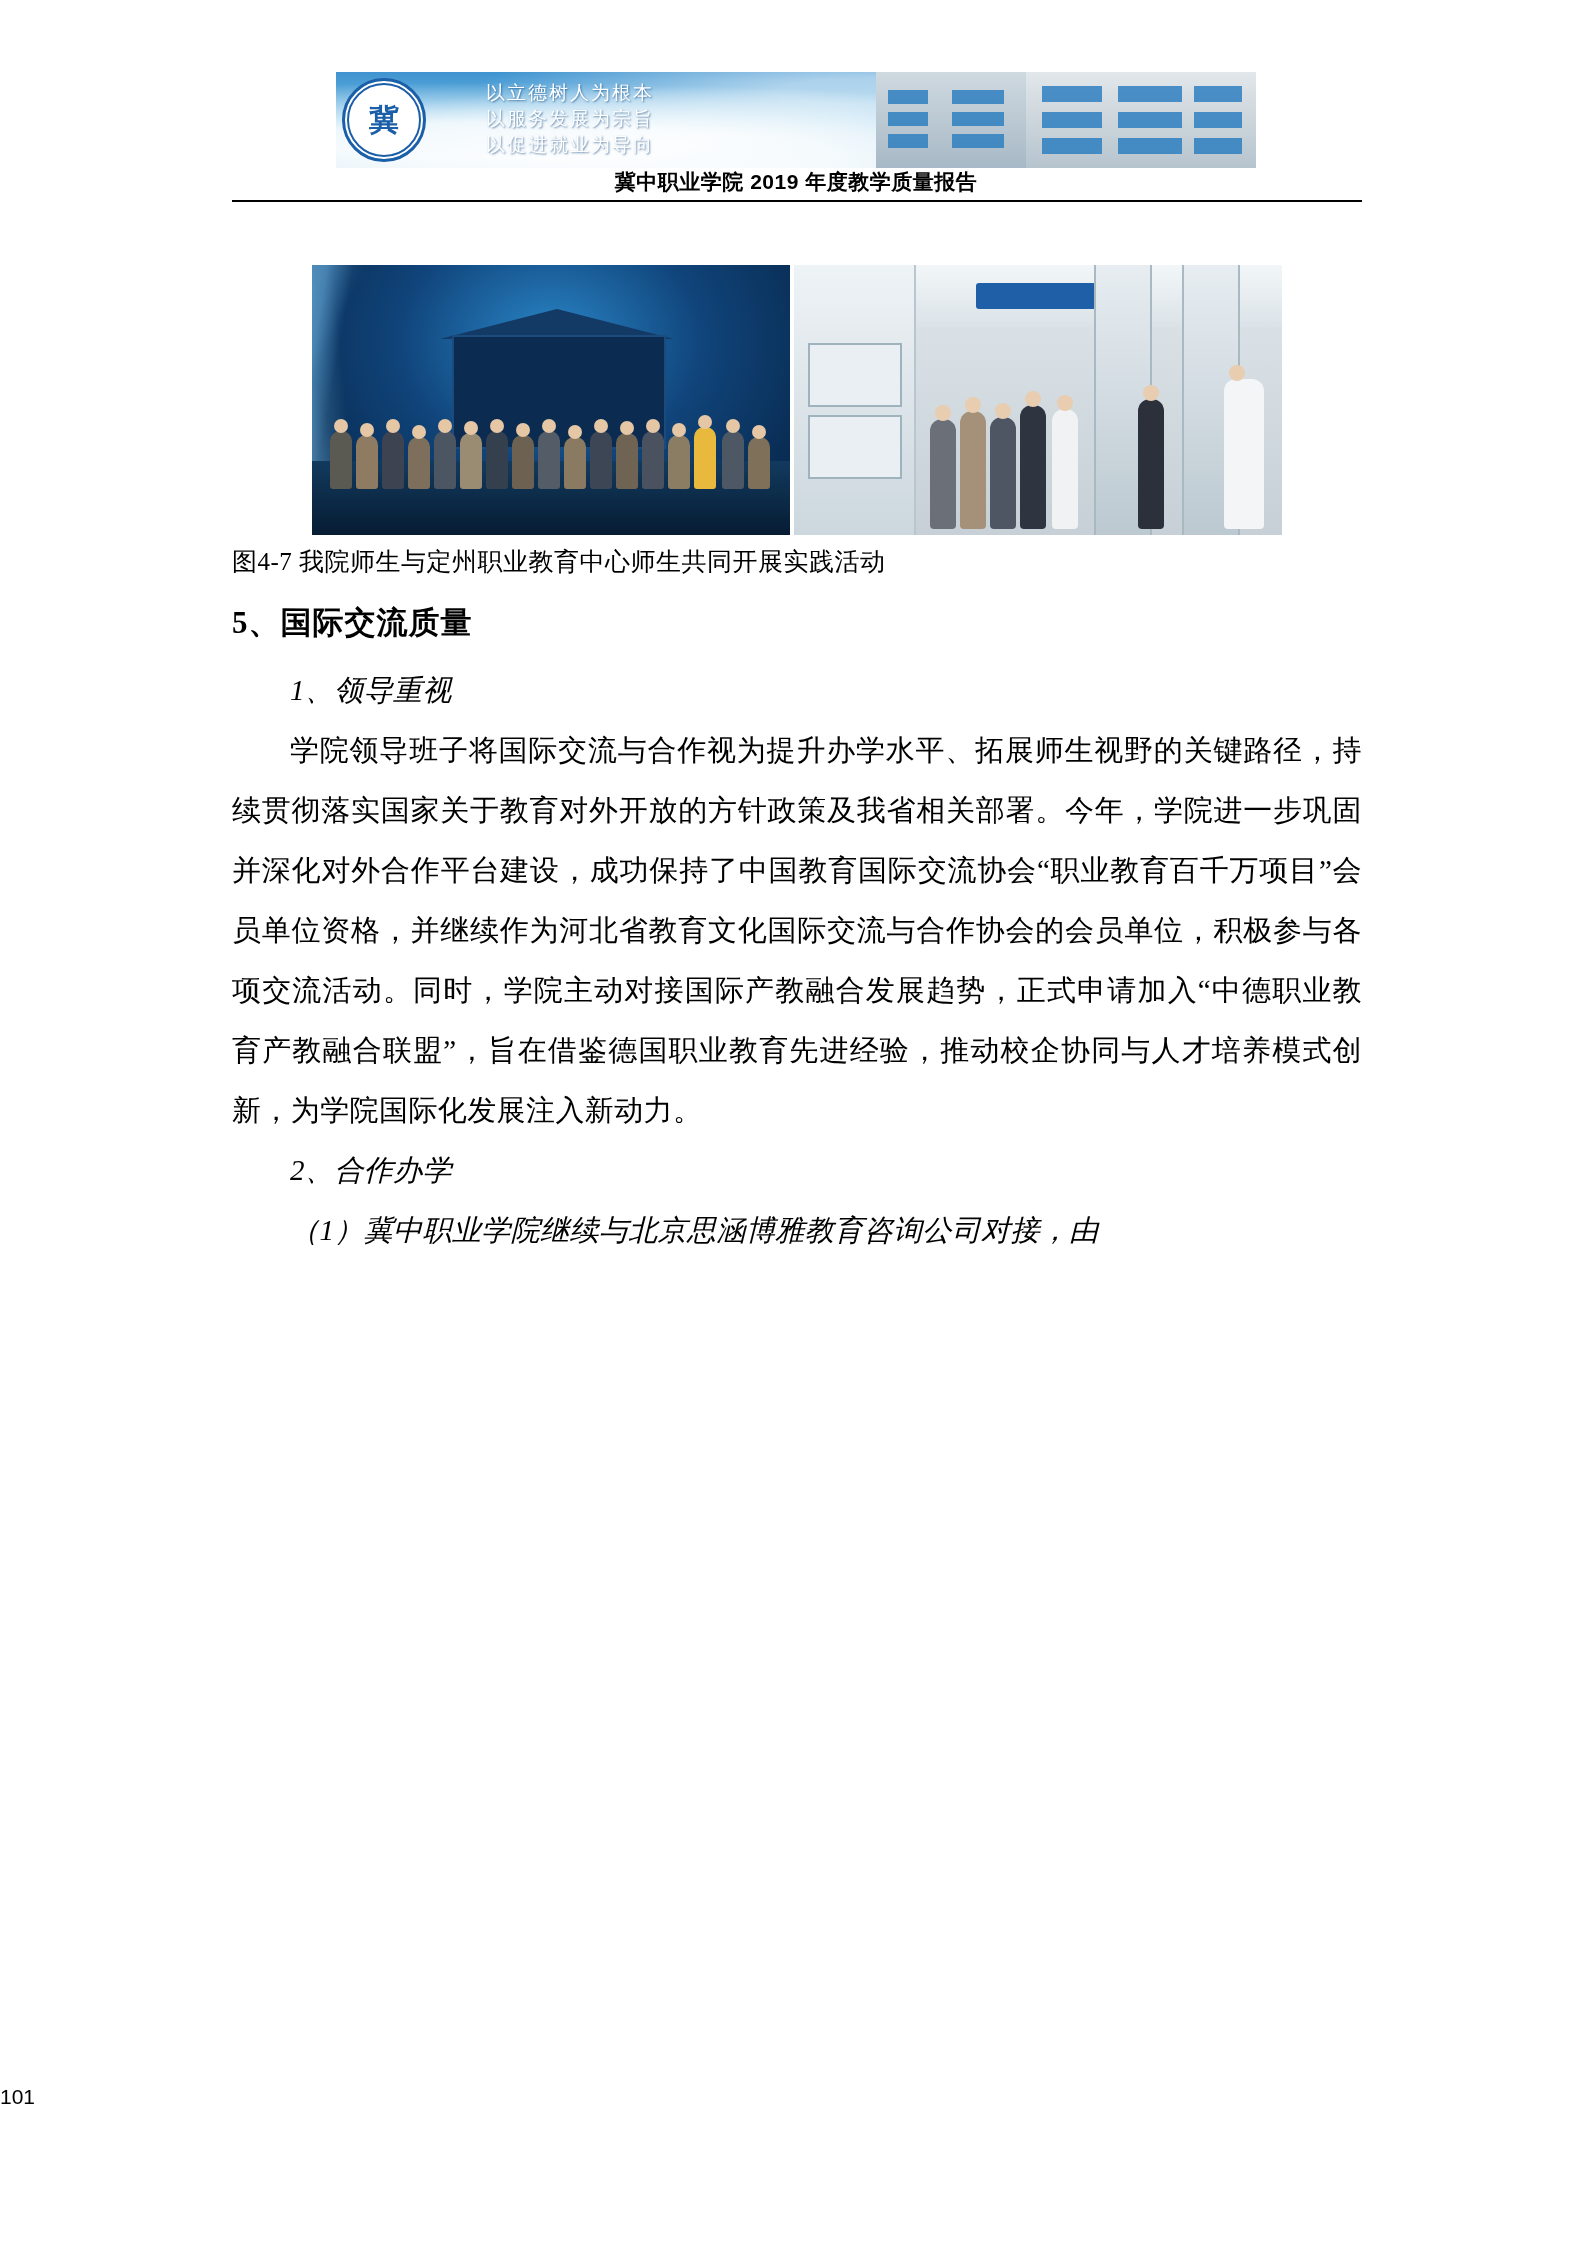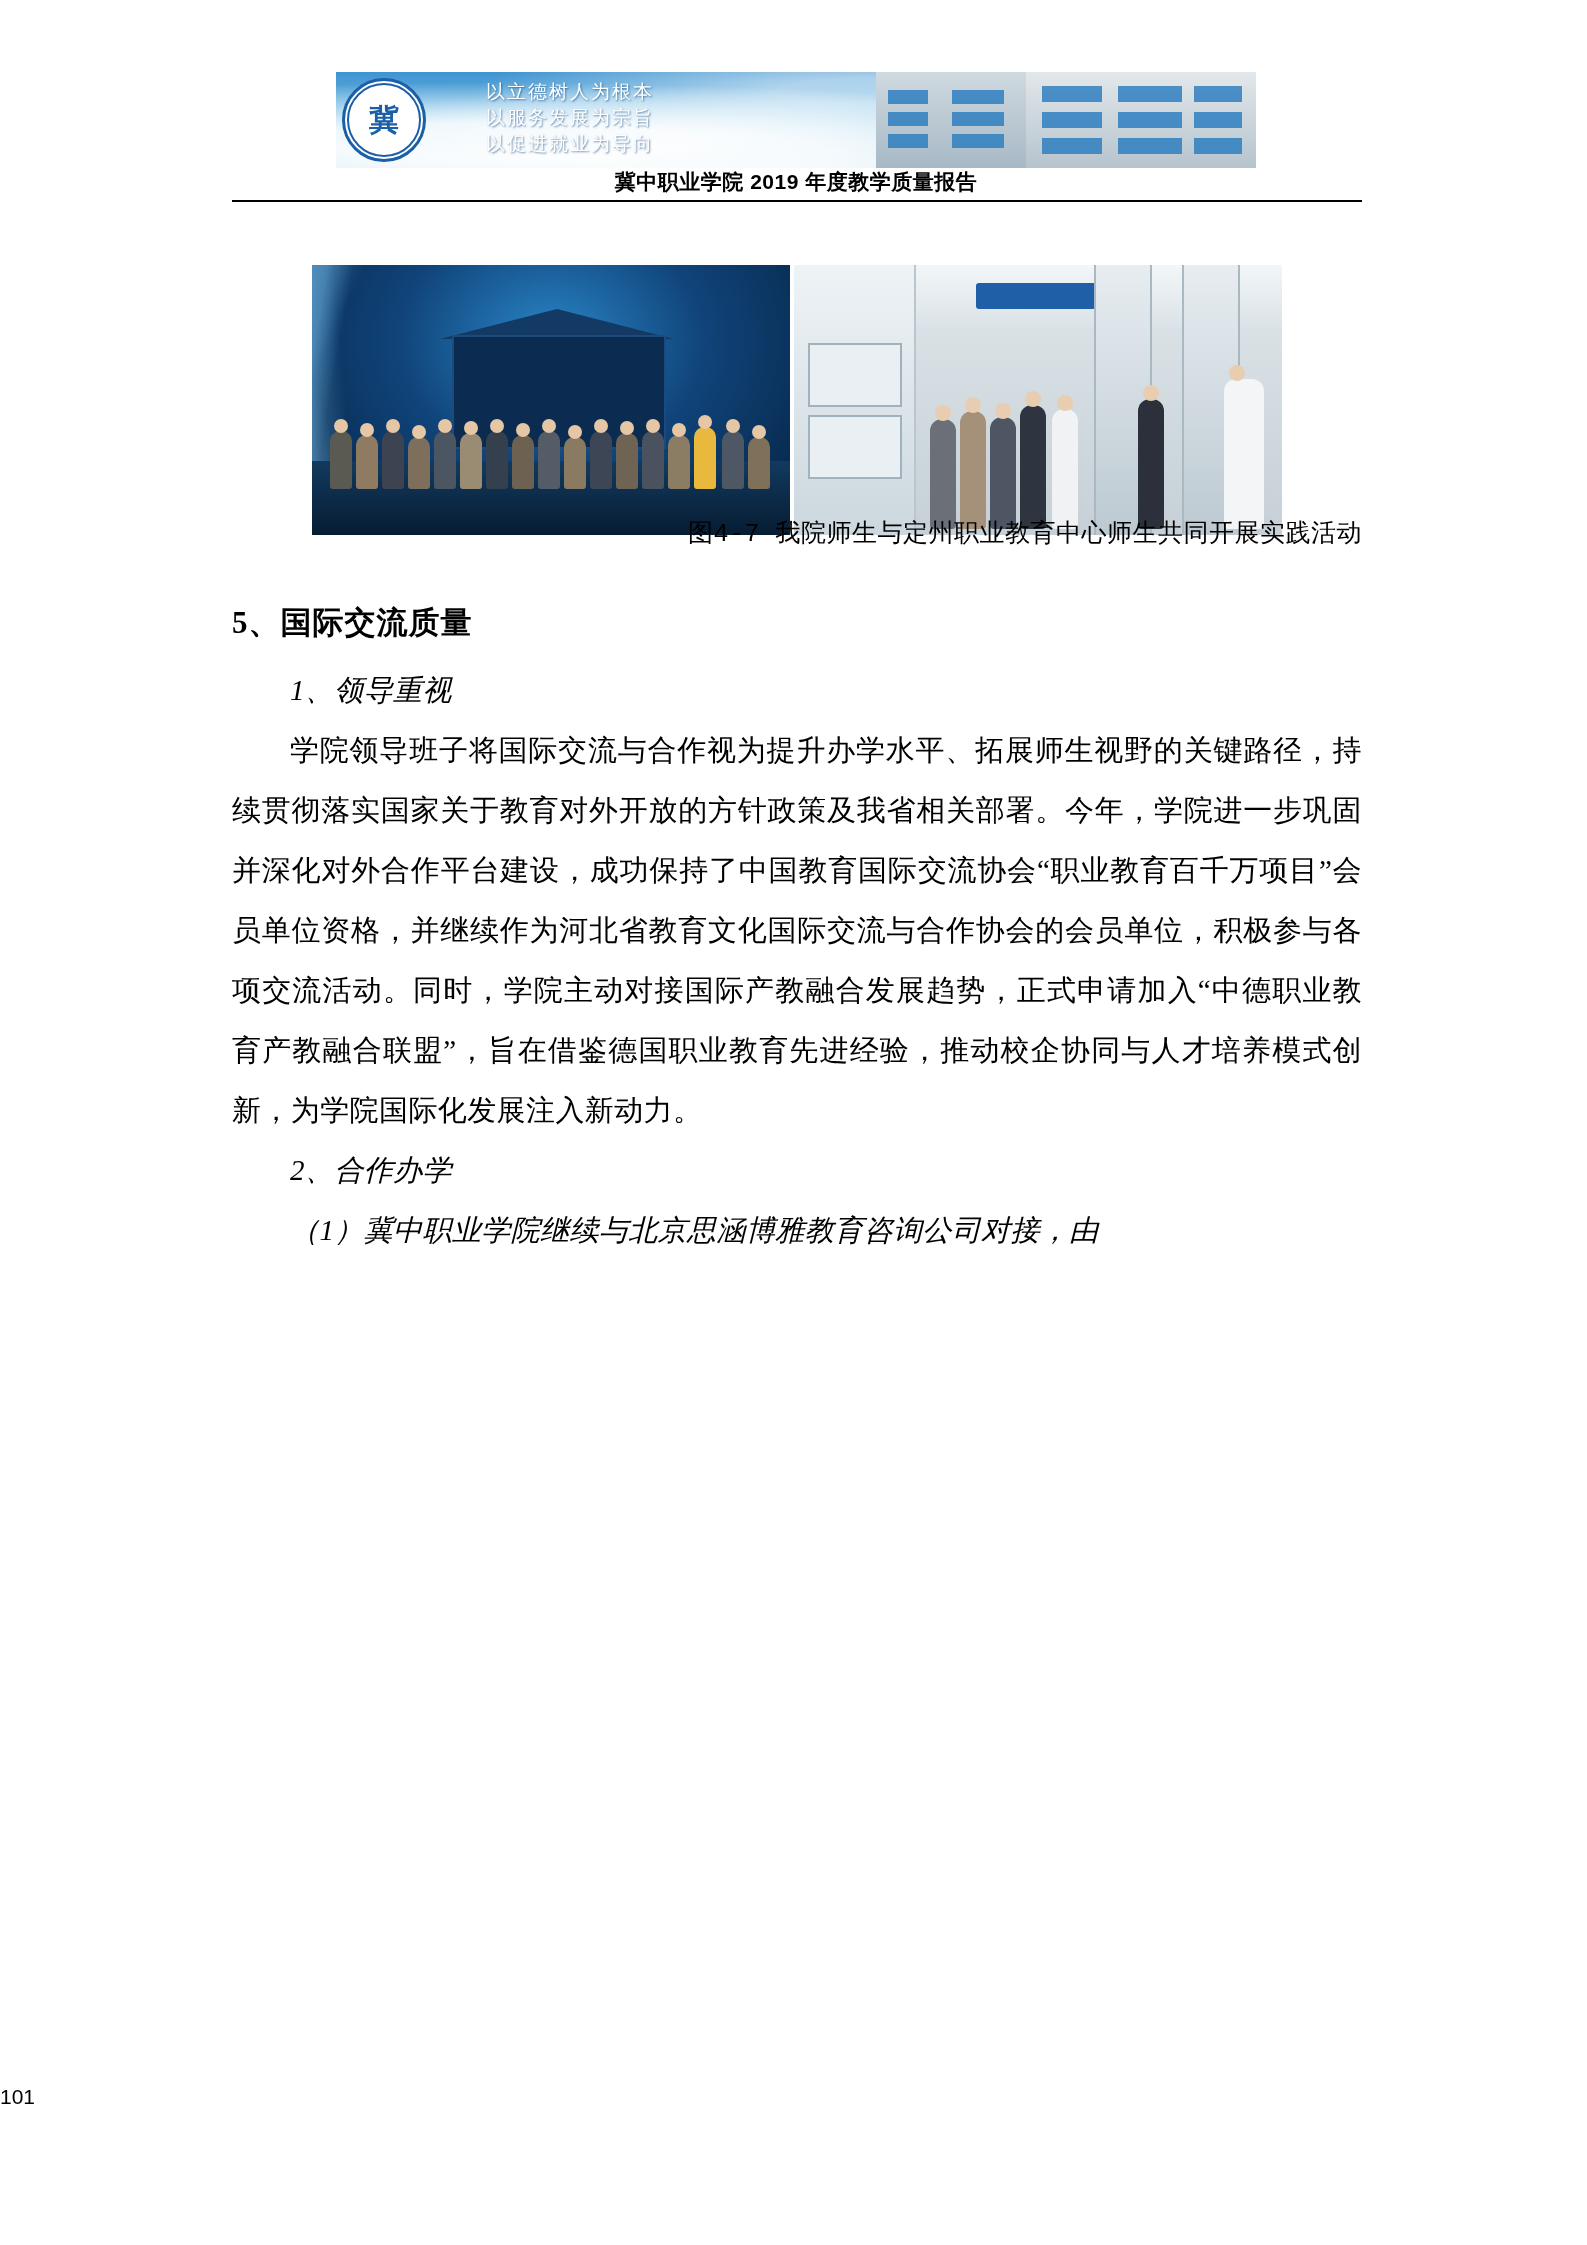--- a/index.html
+++ b/index.html
@@ -71,21 +71,21 @@
     position: relative;
     z-index: 2;
     line-height: 1;
   }
   .header-slogans {
     position: absolute;
     left: 150px;
     top: 8px;
     width: 280px;
     color: #ffffff;
-    font-family: Liberation Mono, monospace;
+    font-family: Liberation Sans, sans-serif;
     font-size: 19px;
     line-height: 26px;
     text-shadow: 1px 1px 2px rgba(0,60,120,0.6);
     letter-spacing: 2px;
   }
   .bldg {
     position: absolute;
     top: 0;
     bottom: 0;
     background: #9fb8c8;
@@ -265,24 +265,24 @@
     left: 5px;
     top: -14px;
     width: 16px;
     height: 16px;
     border-radius: 50%;
     background: #e8cdb0;
   }
   .fig-caption {
     position: absolute;
     left: 232px;
-    top: 518px;
+    top: 545px;
     width: 1130px;
-    text-align: right;
-    font-family: Liberation Mono, monospace;
+    text-align: left;
+    font-family: Liberation Serif, serif;
     font-size: 25px;
     line-height: 34px;
     letter-spacing: 0.5px;
   }
 
   
   .content {
     position: absolute;
     left: 232px;
     top: 600px;

